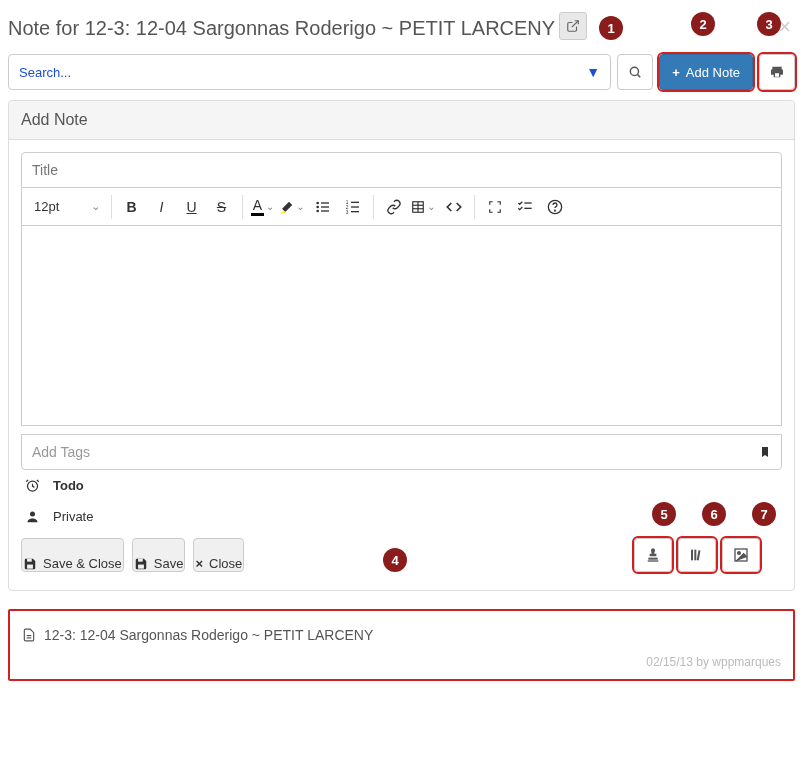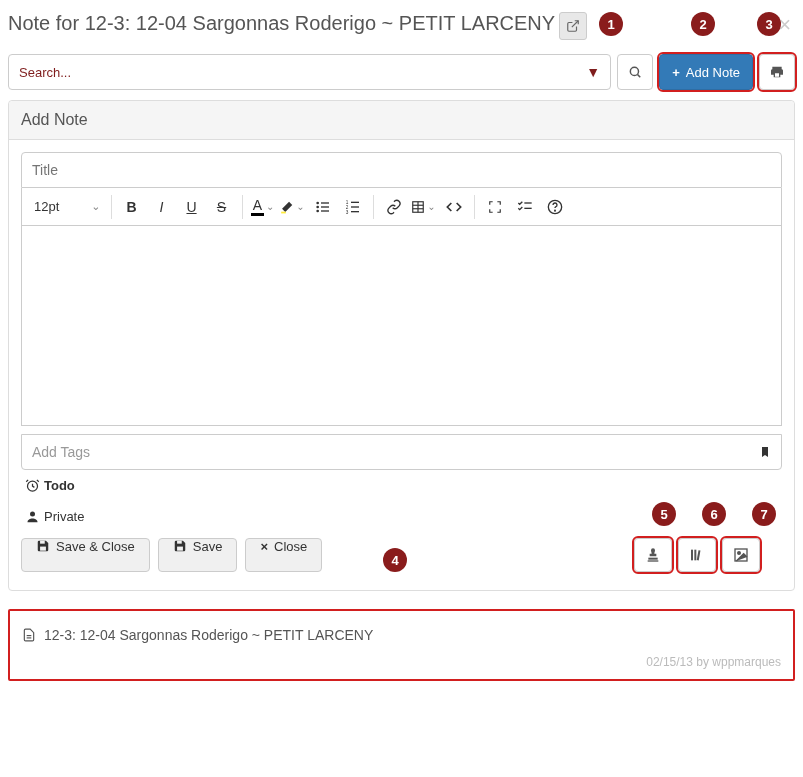--- a/index.html
+++ b/index.html
@@ -1,44 +1,44 @@
 <!DOCTYPE html>
 <html><head>
   <meta charset="utf-8">
   <style>
     *{box-sizing:border-box;margin:0;padding:0}
     body{font-family:Arial,Helvetica,sans-serif;font-size:14px;color:#333;background:#fff;width:803px}
     .modal{padding:8px}
-    .modal-header{display:flex;align-items:flex-start;padding:4px 0 12px}
+    .modal-header{display:flex;align-items:flex-end;padding:4px 0 12px}
     .modal-title{font-size:20px;color:#555}
     .popout-btn{margin-left:4px;width:28px;height:28px;background:#e8e8e8;border:1px solid #ccc;border-radius:3px;display:flex;align-items:center;justify-content:center;cursor:pointer}
     .close-x{margin-left:auto;color:#ccc;font-size:22px;cursor:pointer;padding:0 4px}
     .callout{width:24px;height:24px;border-radius:50%;background:#8a1c1c;color:#fff;display:flex;align-items:center;justify-content:center;font-size:13px;font-weight:bold;margin-left:12px}
     .callout.abs{position:absolute}
     .toolbar-row{display:flex;gap:6px;align-items:center;position:relative;padding:2px 0}
-    .search-combo{flex:1;display:flex;align-items:center;height:36px;border:1px solid #ccc;border-radius:4px;padding:0 10px;color:#7f1d1d}
+    .search-combo{flex:1;display:flex;align-items:center;height:36px;border:1px solid #ccc;border-radius:4px;padding:0 10px;color:#1d4ed8}
     .search-combo .caret{margin-left:auto}
     .icon-btn{height:36px;min-width:36px;border:1px solid #ccc;border-radius:4px;background:#fff;display:flex;align-items:center;justify-content:center;cursor:pointer;color:#555}
     .add-note-btn{height:36px;padding:0 12px;background:#337ab7;color:#fff;border:1px solid #2e6da4;border-radius:4px;display:flex;align-items:center;gap:6px;cursor:pointer;font-size:13px}
     .red-box{outline:2px solid #d21f1f;outline-offset:0}
     .panel{border:1px solid #ddd;border-radius:4px;margin-top:8px}
     .panel-header{background:#f5f5f5;padding:10px 12px;font-size:16px;color:#555;border-bottom:1px solid #ddd;border-radius:4px 4px 0 0}
     .panel-body{padding:12px}
     .title-input{width:100%;height:36px;border:1px solid #ccc;border-radius:4px 4px 0 0;padding:0 10px;font-size:14px;color:#14532d;background:#fff}
     .editor-toolbar{border:1px solid #ccc;border-top:none;display:flex;align-items:center;height:38px;padding:0 4px;gap:2px}
     .eb{height:28px;min-width:28px;display:flex;align-items:center;justify-content:center;border-radius:3px;cursor:pointer;font-size:14px;color:#333}
     .sep{width:1px;height:24px;background:#ddd;margin:0 4px}
     .font-sel{height:28px;border:none;background:transparent;padding:0 4px 0 8px;font-size:13px;color:#333;display:flex;align-items:center;gap:32px}
     .editor-body{border:1px solid #ccc;border-top:none;height:200px;background:#fff}
     .tags-row{margin-top:8px;border:1px solid #ccc;border-radius:0 0 4px 4px;height:36px;display:flex;align-items:center;padding:14px 10px;color:#999}
     .tags-row .tagmark{margin-left:auto;color:#333}
-    .toggle-row{display:flex;align-items:center;gap:1px;padding:8px 4px;font-size:13px}
+    .toggle-row{display:flex;align-items:center;gap:10px;padding:8px 4px;font-size:13px}
     .toggle-row .ico{width:18px;text-align:center}
     .btn-row{display:flex;gap:8px;padding:6px 0;position:relative}
-    .grey-btn{height:34px;padding:0 14px;background:#f0f0f0;border:1px solid #ccc;border-radius:4px;display:flex;align-items:flex-start;gap:6px;cursor:pointer;font-size:13px;color:#333}
+    .grey-btn{height:34px;padding:0 1px;background:#f0f0f0;border:1px solid #ccc;border-radius:4px;display:flex;align-items:flex-end;gap:6px;cursor:pointer;font-size:13px;color:#333}
     .right-icons{margin-left:auto;display:flex;gap:6px;position:relative; width:148px}
     .existing-note{border:2px solid #d21f1f;margin-top:18px;padding:16px 12px 10px;position:relative;border-radius:2px}
     .note-heading{display:flex;align-items:center;gap:8px;color:#555;font-size:14px;margin-bottom:12px}
     .note-body{font-size:13.5px;color:#333;line-height:1.4}
     .note-meta{text-align:right;color:#bbb;font-size:12px;margin-top:12px}
     svg{display:block}
     .right-icons .icon-btn{height:34px;width:38px;}
   </style>
 </head>
 <body>

